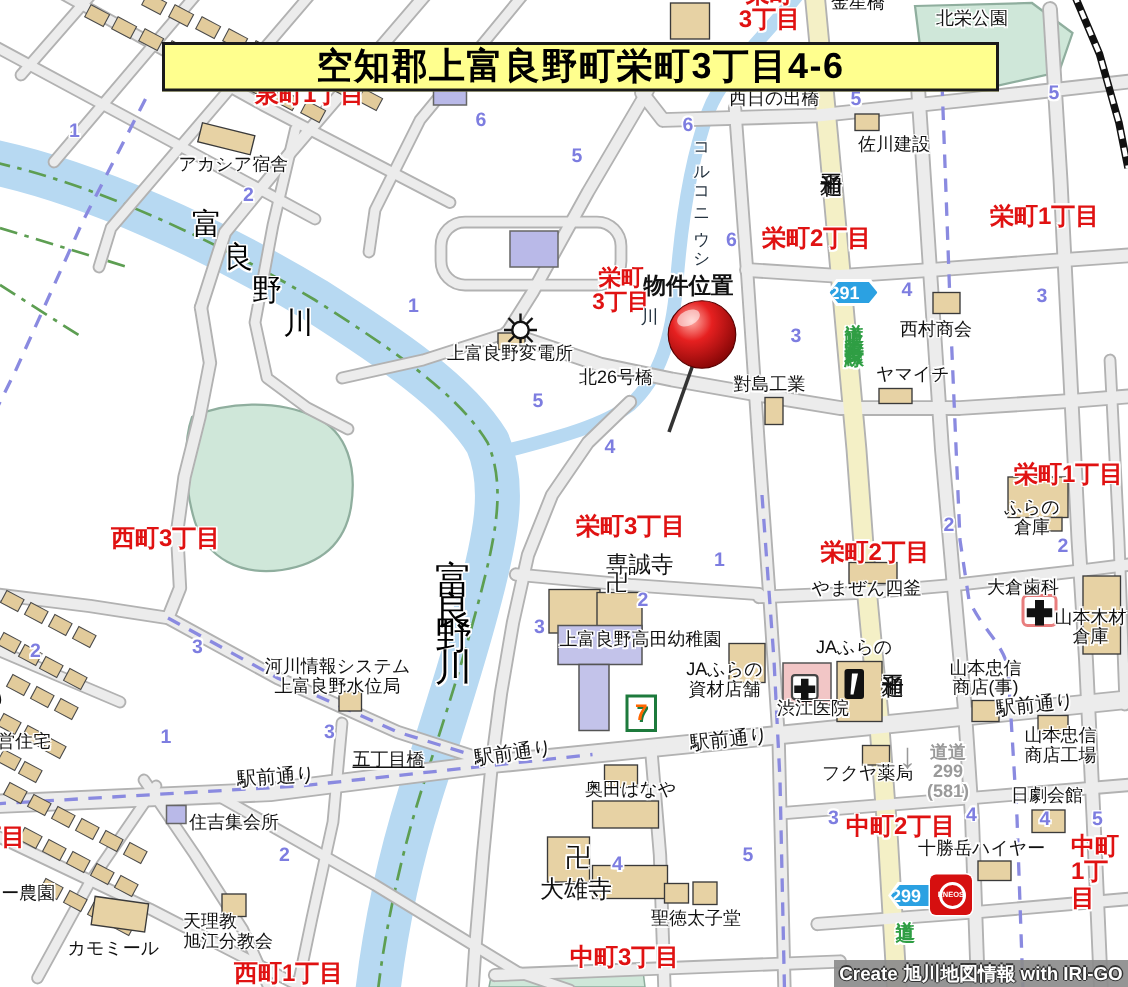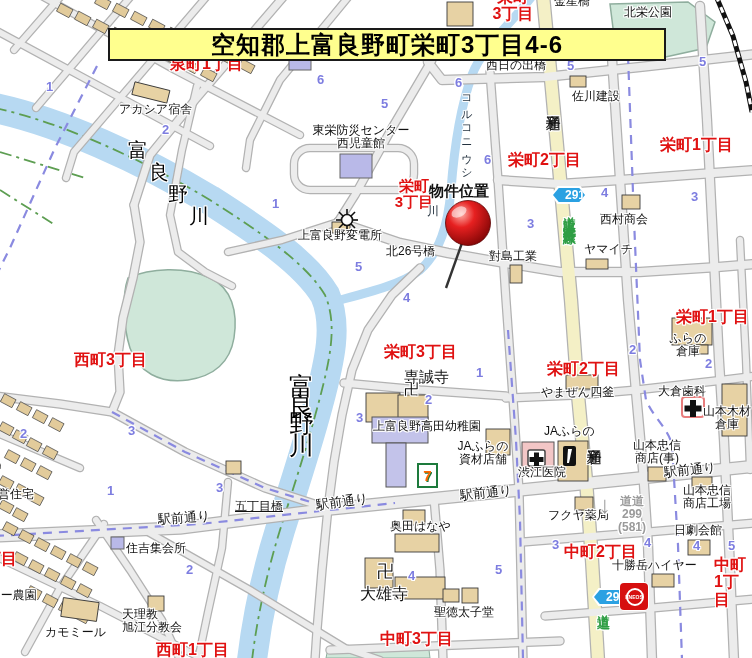--- a/index.html
+++ b/index.html
@@ -20,21 +20,21 @@
   
   #banner{position:absolute;left:108px;top:28px;width:554px;height:29px;background:#ffff8e;
           border:2px solid #1a1a1a;text-align:center;font-size:24px;font-weight:bold;color:#000;
           line-height:29px;letter-spacing:1px;z-index:40;}
   
   .hexwrap{position:absolute;z-index:30;}
   .hex{position:relative;width:36px;height:18px;background:#ffffff;
        clip-path:polygon(0 50%,18% 0,82% 0,100% 50%,82% 100%,18% 100%);}
   .hex .in{position:absolute;left:2px;top:2px;width:32px;height:14px;background:#2ba1e2;
        clip-path:polygon(0 50%,18% 0,82% 0,100% 50%,82% 100%,18% 100%);
-       color:#fff;font-size:12px;font-weight:bold;text-align:right;line-height:14px;}
+       color:#fff;font-size:12px;font-weight:bold;text-align:left;line-height:14px;}
   #eneos{position:absolute;left:620px;top:583px;width:28px;height:27px;background:#d60f0f;
          border-radius:4px;z-index:30;box-shadow:0 0 0 1px #fff;}
   #eneos .ring{position:absolute;left:6px;top:5px;width:14px;height:14px;border:2px solid #fff;border-radius:50%;}
   #eneos .etxt{position:absolute;left:0;top:11px;width:100%;text-align:center;color:#fff;
          font-size:5px;font-weight:bold;letter-spacing:0;}
   #seven{position:absolute;left:417px;top:463px;width:17px;height:21px;background:#fff;
          border:2px solid #1d7a3c;z-index:30;text-align:center;}
   #seven .s7{color:#ff6600;font-size:15px;font-weight:bold;line-height:21px;
          text-shadow:1px 1px 0 #1d7a3c;}
   
@@ -304,22 +304,20 @@
       <div class="lbl red " style="left: 156px; top: 641px; font-size: 16px; text-align: right;">西町1丁目</div>
       <div class="lbl red " style="left: -56px; top: 550px; font-size: 16px;">西町2丁目</div>
       <div class="lbl red " style="left: 380px; top: 630px; font-size: 16px;">中町3丁目</div>
       <div class="lbl red " style="left: 564px; top: 543px; font-size: 16px;">中町2丁目</div>
       <div class="lbl red " style="left: 714px; top: 556px; font-size: 16px;">中町1丁目</div>
       <div class="lbl poi " style="left: 554px; top: -5px;">金星橋</div>
       <div class="lbl poi " style="left: 624px; top: 6px;">北栄公園</div>
       <div class="lbl poi " style="left: 486px; top: 59px;">西日の出橋</div>
       <div class="lbl poi " style="left: 119px; top: 103px;">アカシア宿舎</div>
       <div class="lbl poi " style="left: 572px; top: 90px;">佐川建設</div>
-      <div class="lbl poi " style="left: 300px; top: 124px; width: 122px; text-align: center;">東栄防災センター
-西児童館</div>
       <div class="lbl poi " style="left: 298px; top: 229px;">上富良野変電所</div>
       <div class="lbl poi " style="left: 386px; top: 245px;">北26号橋</div>
       <div class="lbl poi " style="left: 489px; top: 250px;">對島工業</div>
       <div class="lbl poi " style="left: 600px; top: 213px;">西村商会</div>
       <div class="lbl poi " style="left: 584px; top: 243px;">ヤマイチ</div>
       <div class="lbl poi " style="left: 662px; top: 332px; width: 52px; text-align: center;">ふらの
 倉庫</div>
       <div class="lbl poi " style="left: 658px; top: 385px;">大倉歯科</div>
       <div class="lbl poi " style="left: 700px; top: 405px; width: 54px; text-align: center;">山本木材
 倉庫</div>
@@ -335,20 +333,22 @@
       <div class="lbl poi " style="left: 404px; top: 381px; font-size: 15px;">卍</div>
       <div class="lbl poi " style="left: 390px; top: 520px;">奥田はなや</div>
       <div class="lbl poi " style="left: 360px; top: 585px; font-size: 16px;">大雄寺</div>
       <div class="lbl poi " style="left: 377px; top: 563px; font-size: 17px;">卍</div>
       <div class="lbl poi " style="left: 434px; top: 606px;">聖徳太子堂</div>
       <div class="lbl poi " style="left: 548px; top: 509px;">フクヤ薬局</div>
       <div class="lbl poi " style="left: 612px; top: 559px;">十勝岳ハイヤー</div>
       <div class="lbl poi " style="left: 674px; top: 524px;">日劇会館</div>
       <div class="lbl poi " style="left: 676px; top: 484px; width: 62px; text-align: center;">山本忠信
 商店工場</div>
+      <div class="lbl poi " style="left: 166px; top: 438px; width: 118px; text-align: center;">河川情報システム
+上富良野水位局</div>
       <div class="lbl poi " style="left: -14px; top: 488px;">公営住宅</div>
       <div class="lbl poi " style="left: 126px; top: 542px;">住吉集会所</div>
       <div class="lbl poi " style="left: 122px; top: 608px; width: 76px; text-align: left;">天理教
 旭江分教会</div>
       <div class="lbl poi " style="left: 45px; top: 626px;">カモミール</div>
       <div class="lbl poi " style="left: -36px; top: 589px;">フラワー農園</div>
       <div class="lbl poi " style="left: 235px; top: 500px; text-decoration: underline;">五丁目橋</div>
       <div class="lbl poi " style="left: 429px; top: 183px; font-size: 15px; font-weight: bold;">物件位置</div>
       <div class="lbl poi " style="left: -46px; top: 466px; font-size: 13px; transform: rotate(-28deg);">駅前通り</div>
       <div class="lbl poi " style="left: 158px; top: 511px; font-size: 13px; transform: rotate(-4deg);">駅前通り</div>
@@ -415,14 +415,15 @@
       </div>
 </div>
 <div id="eneos">
   <div class="ring"></div>
       <div class="etxt">ENEOS</div>
 </div>
 <div id="seven">
   <div class="s7">7</div>
 </div>
 
+<div id="credit">Create 旭川地図情報 with IRI-GO</div>
 
 </div>
 
 </body></html>

